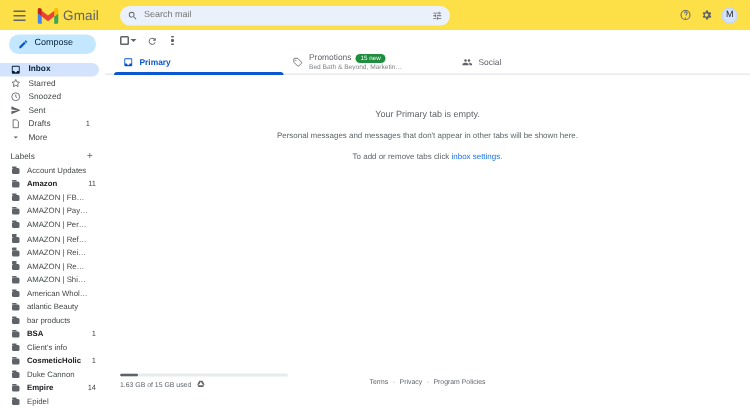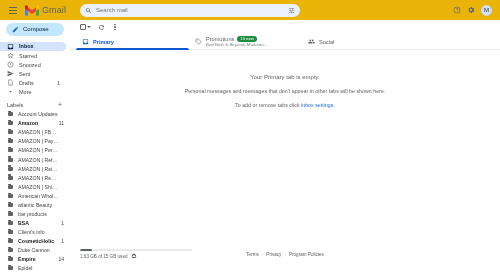--- a/index.html
+++ b/index.html
@@ -9,21 +9,21 @@
     font-family: "Liberation Sans", sans-serif;
     overflow: hidden;
   }
   body { display: flex; flex-direction: column; }
 
   
   .topbar {
     height: 20px;
     display: flex;
     align-items: center;
-    background: #eab308;
+    background: #fde047;
     flex: 0 0 20px;
     padding: 0 4px;
   }
   .hamburger {
     width: 14px; height: 14px;
     display: flex; flex-direction: column;
     justify-content: center; align-items: center;
     gap: 2px;
     cursor: pointer;
     margin-left: 2px;

